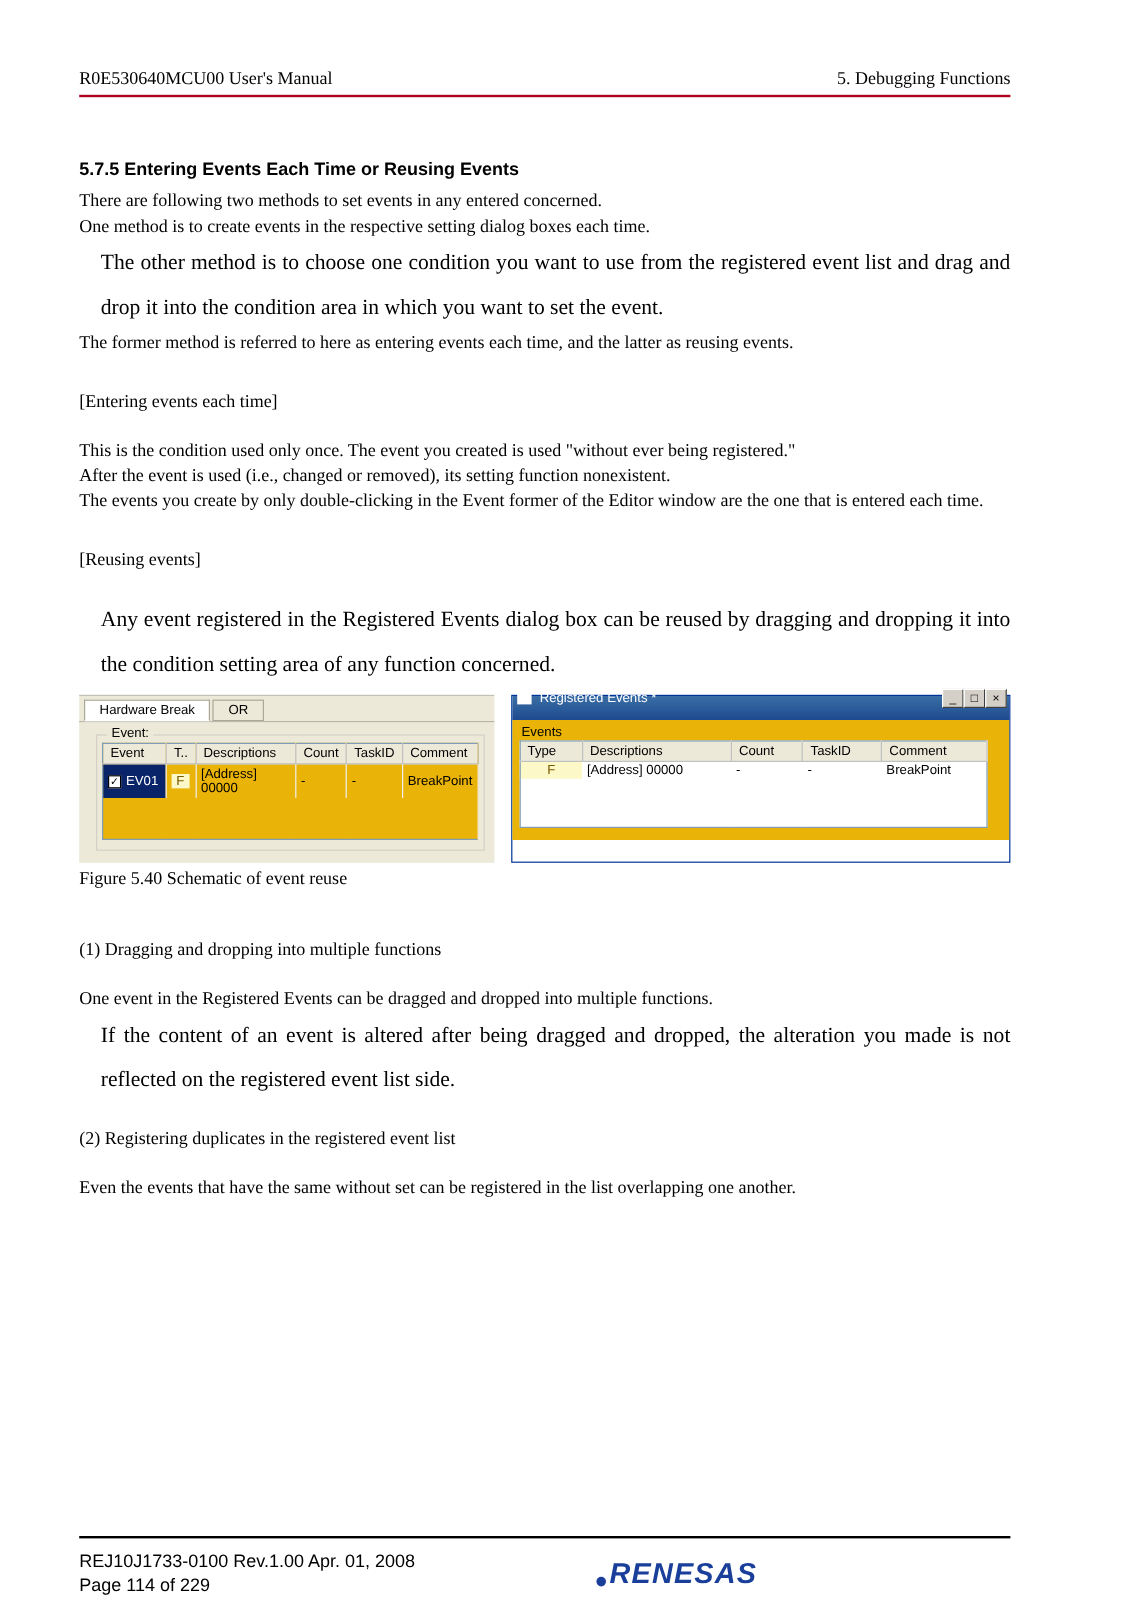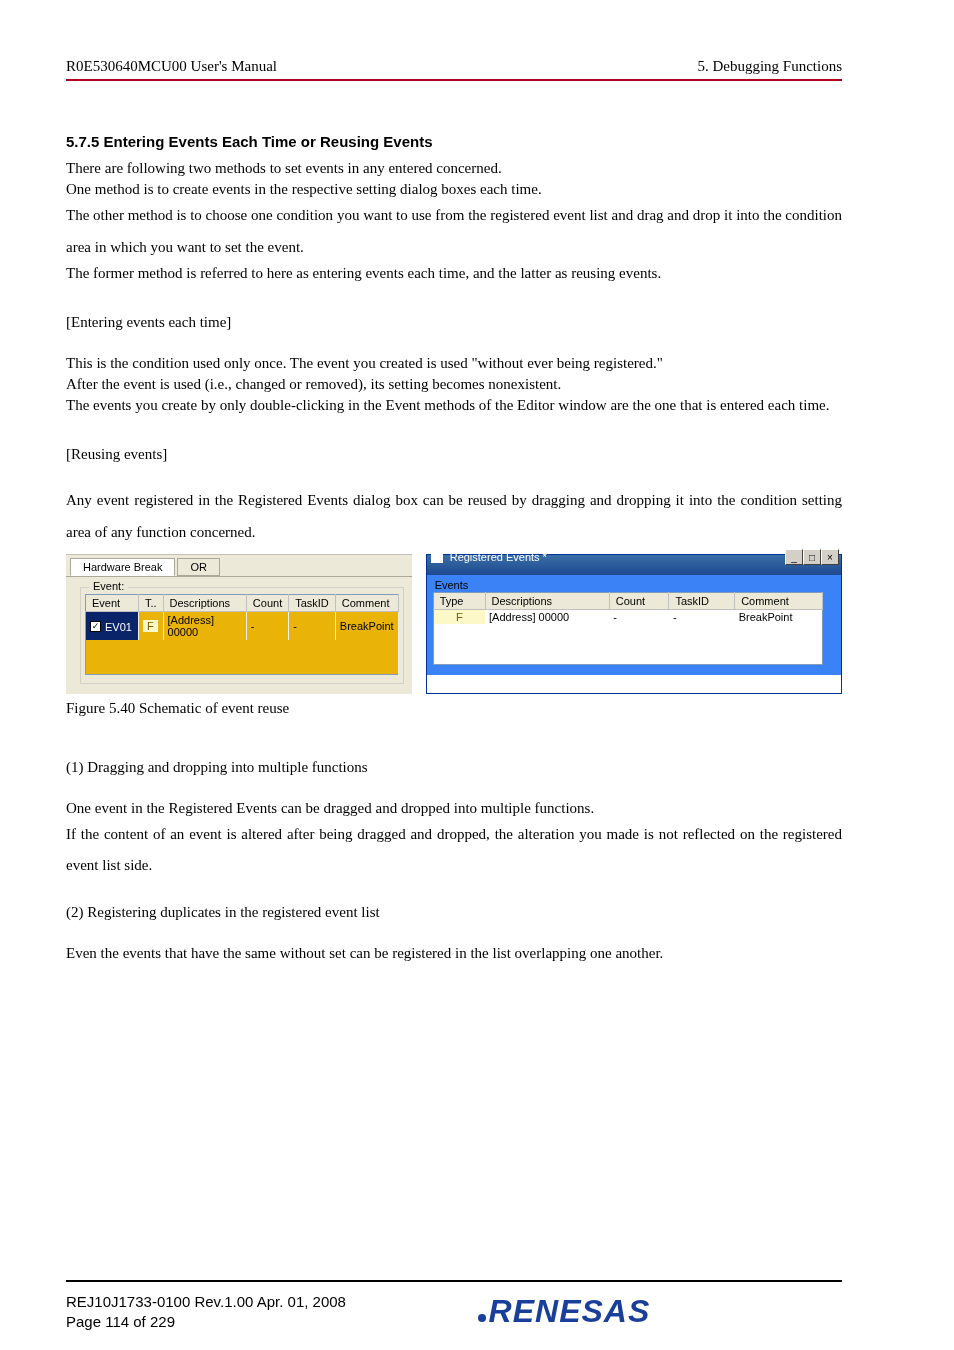--- a/index.html
+++ b/index.html
@@ -2,21 +2,21 @@
 <html><head>
 <meta charset="utf-8">
 <style>
   * { box-sizing: border-box; margin: 0; padding: 0; }
   html, body { width: 954px; background: #fff; font-family: "Times New Roman", Times, serif; color: #000; }
   .page { width: 908px; min-height: 1350px; padding: 58px 66px 18px 66px; position: relative; }
   .header-row { display: flex; justify-content: space-between; font-size: 15px; font-family: "Times New Roman", serif; }
   .red-rule { border: none; border-top: 2px solid #b00020; margin-top: 4px; }
   .section-space { height: 52px; }
   .heading575 { font-size: 15px; font-weight: bold; font-family: Arial, Helvetica, sans-serif; margin-bottom: 8px; }
-  .para { font-size: 15px; line-height: 2.1; text-align: justify; }
+  .para { font-size: 18px; line-height: 2.1; text-align: justify; margin-left: 18px; }
   .para2 { font-size: 15px; line-height: 1.4; }
   .gap-small { height: 20px; }
   .gap-med { height: 28px; }
   .figure-wrap { margin-top: 6px; }
   .figs { display: flex; gap: 12px; }
   .panel-left { width: 372px; border-top: 1px solid #c4c0b8; }
   .tabbar { height: 22px; display: flex; align-items: center; background: #ece9d8; border-bottom: 1px solid #aca899; padding-left: 4px; font-family: Tahoma, Arial, sans-serif; font-size: 11px; gap: 2px; }
   .tablab { background: #fff; border: 1px solid #aca899; border-bottom: 1px solid #fff; padding: 2px 12px; position: relative; top: 1px; }
   .tablab.inactive { background: #ece9d8; border-bottom: 1px solid #aca899; }
   .panel-body { background: #ece9d8; padding: 10px 8px 10px 14px; border-left: 0; }
@@ -28,35 +28,35 @@
   .chkcell { display: inline-flex; align-items: center; gap: 2px; }
   .chk { width: 11px; height: 11px; border: 1px solid #000; display: inline-flex; align-items: center; justify-content: center; font-size: 9px; line-height: 9px; background:#fff; }
   .ev01 { color: #fff; background: #0a246a; padding: 0 2px; }
   .row-hl td:first-child { background: #0a246a; }
   .fcell { color: #7a5a00; background: #fcf8c8; padding: 0 4px; }
 
   .panel-right { width: 448px; margin-left: 2px; border: 1px solid #003399; }
   .titlebar { height: 20px; background: linear-gradient(#3a6ea5, #1e4a90); color: #fff; display: flex; align-items: center; justify-content: space-between; padding: 0 2px 16px 4px; font-family: Tahoma, Arial, sans-serif; font-size: 11px; }
   .tbicons { display: flex; gap: 0; }
   .tbtn { width: 18px; height: 16px; background: #d4d0c8; border: 1px solid #fff; border-right-color: #404040; border-bottom-color: #404040; display: inline-flex; align-items: center; justify-content: center; font-family: Arial, sans-serif; font-size: 10px; color: #000; }
-  .right-body { background: #3b82f6; padding: 2px 18px 10px 6px; }
+  .right-body { background: #eab308; padding: 2px 18px 10px 6px; }
   .evlabel { font-family: Tahoma, Arial, sans-serif; font-size: 11px; padding: 2px 0 0 2px; }
   .list2 { width: 100%; background: #fff; border: 1px solid #7f9db9; font-family: Tahoma, Arial, sans-serif; font-size: 11px; border-collapse: collapse; margin-top: 1px; }
   .list2 th { background: #ece9d8; font-weight: normal; text-align: left; padding: 2px 6px; border-right: 1px solid #c0c0c0; border-bottom: 1px solid #c0c0c0; }
   .list2 td { padding: 1px 4px; }
   .fcell2 { color: #7a5a00; background: #fcf8c8; text-align: center; }
   .cap { font-size: 15px; margin-top: 6px; }
 
   .footer-zone { position: absolute; left: 66px; right: 66px; bottom: 18px; }
   .foot-rule { border: 0; border-top: 2px solid #000; margin-bottom: 10px; }
   .foot-row { display: flex; justify-content: space-between; align-items: center; }
   .foot-left { font-family: Arial, Helvetica, sans-serif; font-size: 15px; line-height: 1.35; }
   .renesas { display: flex; align-items: center; gap: 3px; }
   .rdot { width: 8px; height: 8px; background: #1a3f9a; border-radius: 50%; display: inline-block; position: relative; top: 6px; }
-  .rword { font-family: Arial, Helvetica, sans-serif; font-weight: 800; font-size: 32px; color: #1a3f9a; letter-spacing: 1px; font-style: italic; }
+  .rword { font-family: Arial, Helvetica, sans-serif; font-weight: 800; font-size: 24px; color: #1a3f9a; letter-spacing: 1px; font-style: italic; }
 </style>
 </head>
 <body>
 <div class="page">
 
 <div class="header-row">
   <span>R0E530640MCU00 User's Manual</span>
   <span>5. Debugging Functions</span>
 </div>
 <hr class="red-rule">
@@ -66,22 +66,22 @@
 <div class="heading575">5.7.5    Entering Events Each Time or Reusing Events</div>
 <div class="para2">There are following two methods to set events in any entered concerned.</div>
 <div class="para2">One method is to create events in the respective setting dialog boxes each time.</div>
 <div class="para">The other method is to choose one condition you want to use from the registered event list and drag and drop it into the condition area in which you want to set the event.</div>
 <div class="para2">The former method is referred to here as entering events each time, and the latter as reusing events.</div>
 
 <div class="gap-med"></div>
 <div class="para2">[Entering events each time]</div>
 <div class="gap-small"></div>
 <div class="para2">This is the condition used only once. The event you created is used "without ever being registered."</div>
-<div class="para2">After the event is used (i.e., changed or removed), its setting becomes nonexistent.</div>
-<div class="para2">The events you create by only double-clicking in the Event methods of the Editor window are the one that is entered each time.</div>
+<div class="para2">After the event is used (i.e., changed or removed), its setting function nonexistent.</div>
+<div class="para2">The events you create by only double-clicking in the Event former of the Editor window are the one that is entered each time.</div>
 
 <div class="gap-med"></div>
 <div class="para2">[Reusing events]</div>
 <div class="gap-small"></div>
 <div class="para">Any event registered in the Registered Events dialog box can be reused by dragging and dropping it into the condition setting area of any function concerned.</div>
 
 <div class="figure-wrap">
   <div class="figs">
 
     <div class="panel-left">

